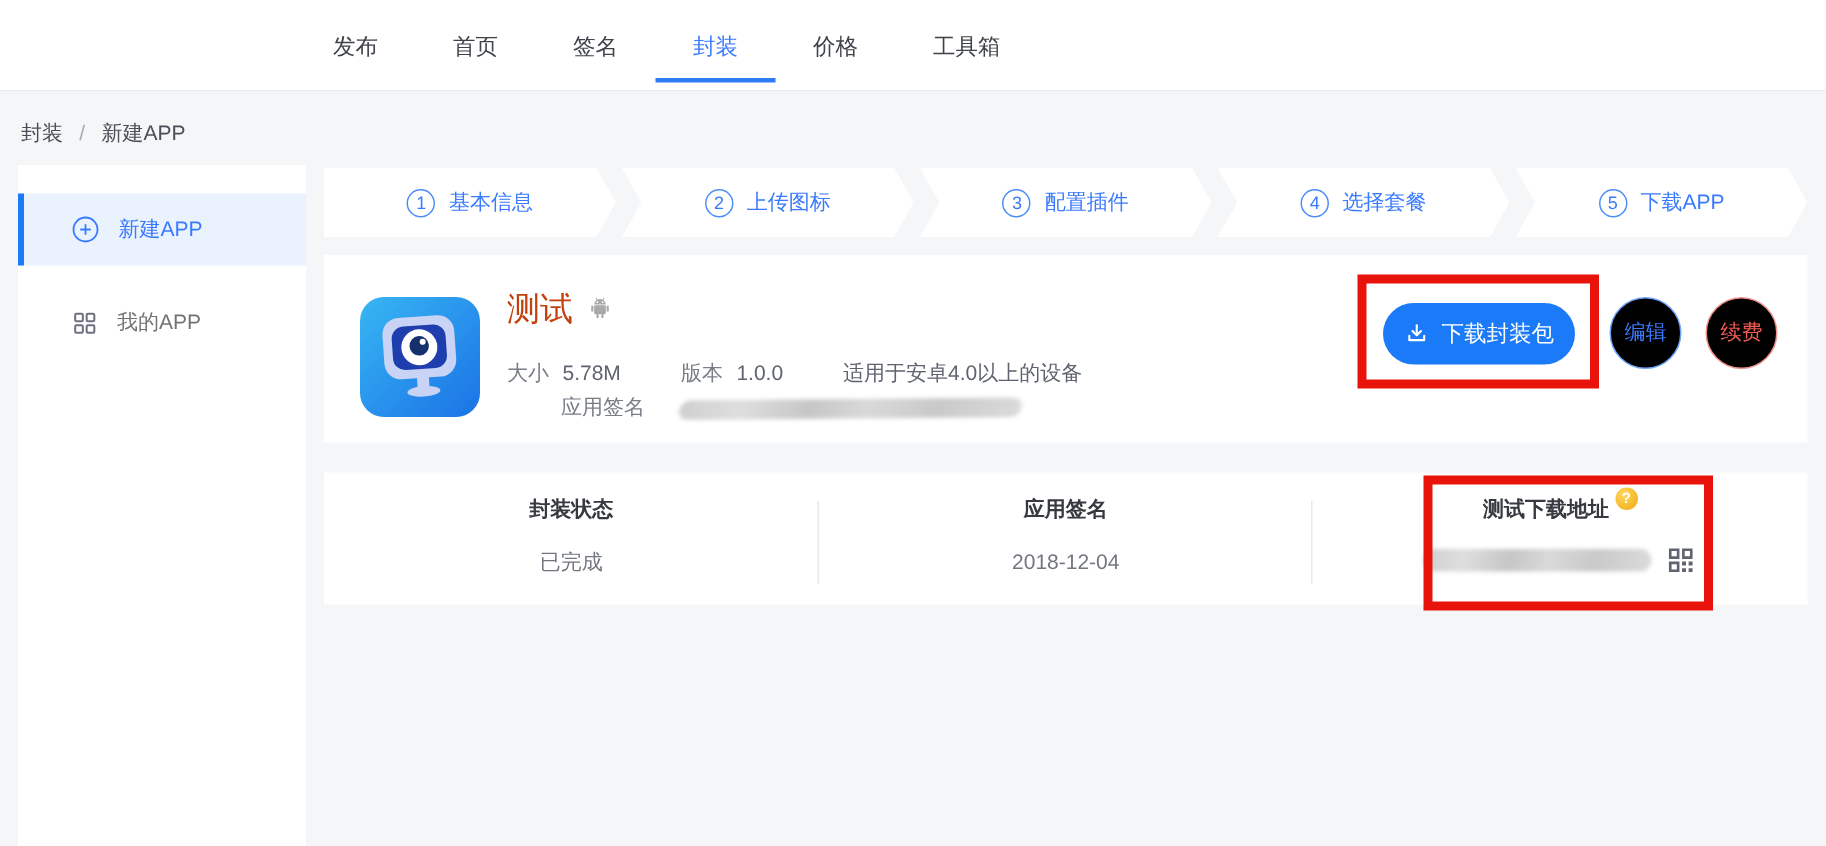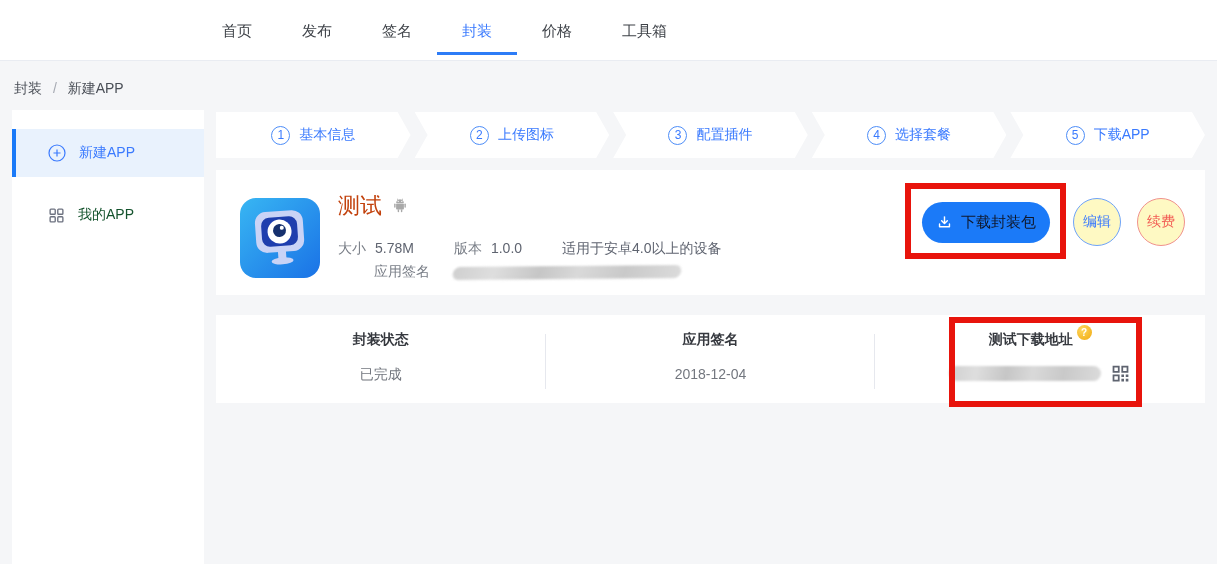--- a/index.html
+++ b/index.html
@@ -33,21 +33,21 @@
     border-bottom:3px solid transparent;cursor:pointer;white-space:nowrap;
   }
   .nav-item.active{color:var(--accent-text);border-bottom-color:var(--accent);}
   
   .breadcrumb{position:absolute;left:14px;top:80px;font-size:14px;color:#4a4f57;}
   .breadcrumb .sep{color:#a6aab2;margin:0 7px;}
   
   .sidebar{position:absolute;left:12px;top:110px;width:192px;height:454px;background:var(--card-bg);}
   .side-item{
     position:relative;display:flex;align-items:center;gap:13px;
-    height:48px;padding-left:36px;font-size:14px;color:#14532d;cursor:pointer;
+    height:48px;padding-left:36px;font-size:14px;color:#737373;cursor:pointer;
   }
   .side-item.first{margin-top:19px;}
   .side-item.second{margin-top:14px;}
   .side-item.active{background:#e9f2fd;color:var(--accent-text);}
   .side-item.active::before{
     content:"";position:absolute;left:0;top:0;bottom:0;width:4px;background:#1a7af8;
   }
   
   .steps{position:absolute;left:216px;top:112px;width:989px;height:46px;display:flex;gap:4px;}
   .step{
@@ -70,25 +70,25 @@
   .meta-label{color:#787d86;margin-right:9px;}
   .meta-gap{width:40px;}
   .sig-row{position:absolute;left:122px;top:93px;display:flex;align-items:center;font-size:14px;margin-left:36px;}
   .smudge{
     background:linear-gradient(100deg,#cfcfcf 0%,#dedede 18%,#c6c6c6 38%,#d9d9d9 55%,#c9c9c9 75%,#dbdbdb 100%);
     filter:blur(1.3px);border-radius:8px;
   }
   .sig-smudge{width:228px;height:13px;margin-left:14px;transform:skewX(-10deg) rotate(-.5deg);}
   .download-btn{
     position:absolute;left:706px;top:32px;width:128px;height:41px;border:none;border-radius:21px;
-    background:#1b7af8;color:#0f172a;font-size:15px;display:flex;align-items:center;justify-content:center;gap:8px;
+    background:#1b7af8;color:#ffffff;font-size:15px;display:flex;align-items:center;justify-content:center;gap:8px;
     cursor:pointer;font-family:inherit;
   }
   .circle-btn{
-    position:absolute;top:28px;width:48px;height:48px;border-radius:50%;background:#fef9c3;
+    position:absolute;top:28px;width:48px;height:48px;border-radius:50%;background:#000000;
     display:flex;align-items:center;justify-content:center;font-size:14px;cursor:pointer;font-family:inherit;
   }
   .edit-btn{left:857px;border:1px solid #6ea3f8;color:var(--accent-text);}
   .renew-btn{left:921px;border:1px solid #f0918c;color:var(--renew);text-align:center;}
   
   .status-card{position:absolute;left:216px;top:315px;width:989px;height:88px;background:var(--card-bg);display:flex;}
   .status-col{flex:1;text-align:center;position:relative;}
   .status-col.divider::after{
     content:"";position:absolute;right:0;top:19px;bottom:14px;width:1px;background:#e6e8ee;
   }
@@ -107,22 +107,22 @@
   .ann-rect{position:absolute;border:6px solid var(--annotation);z-index:20;pointer-events:none;}
   .ann-rect-1{left:905px;top:183px;width:161px;height:76px;}
   .ann-rect-2{left:949px;top:317px;width:193px;height:90px;}
   svg{display:block;}
 </style>
 </head>
 <body>
 
 <div class="header">
   <div class="nav">
+    <div class="nav-item">发布</div>
     <div class="nav-item">首页</div>
-    <div class="nav-item">发布</div>
     <div class="nav-item">签名</div>
     <div class="nav-item active">封装</div>
     <div class="nav-item">价格</div>
     <div class="nav-item">工具箱</div>
   </div>
 </div>
 
 <div class="breadcrumb">
   <span>封装</span>
   <span class="sep">/</span>

